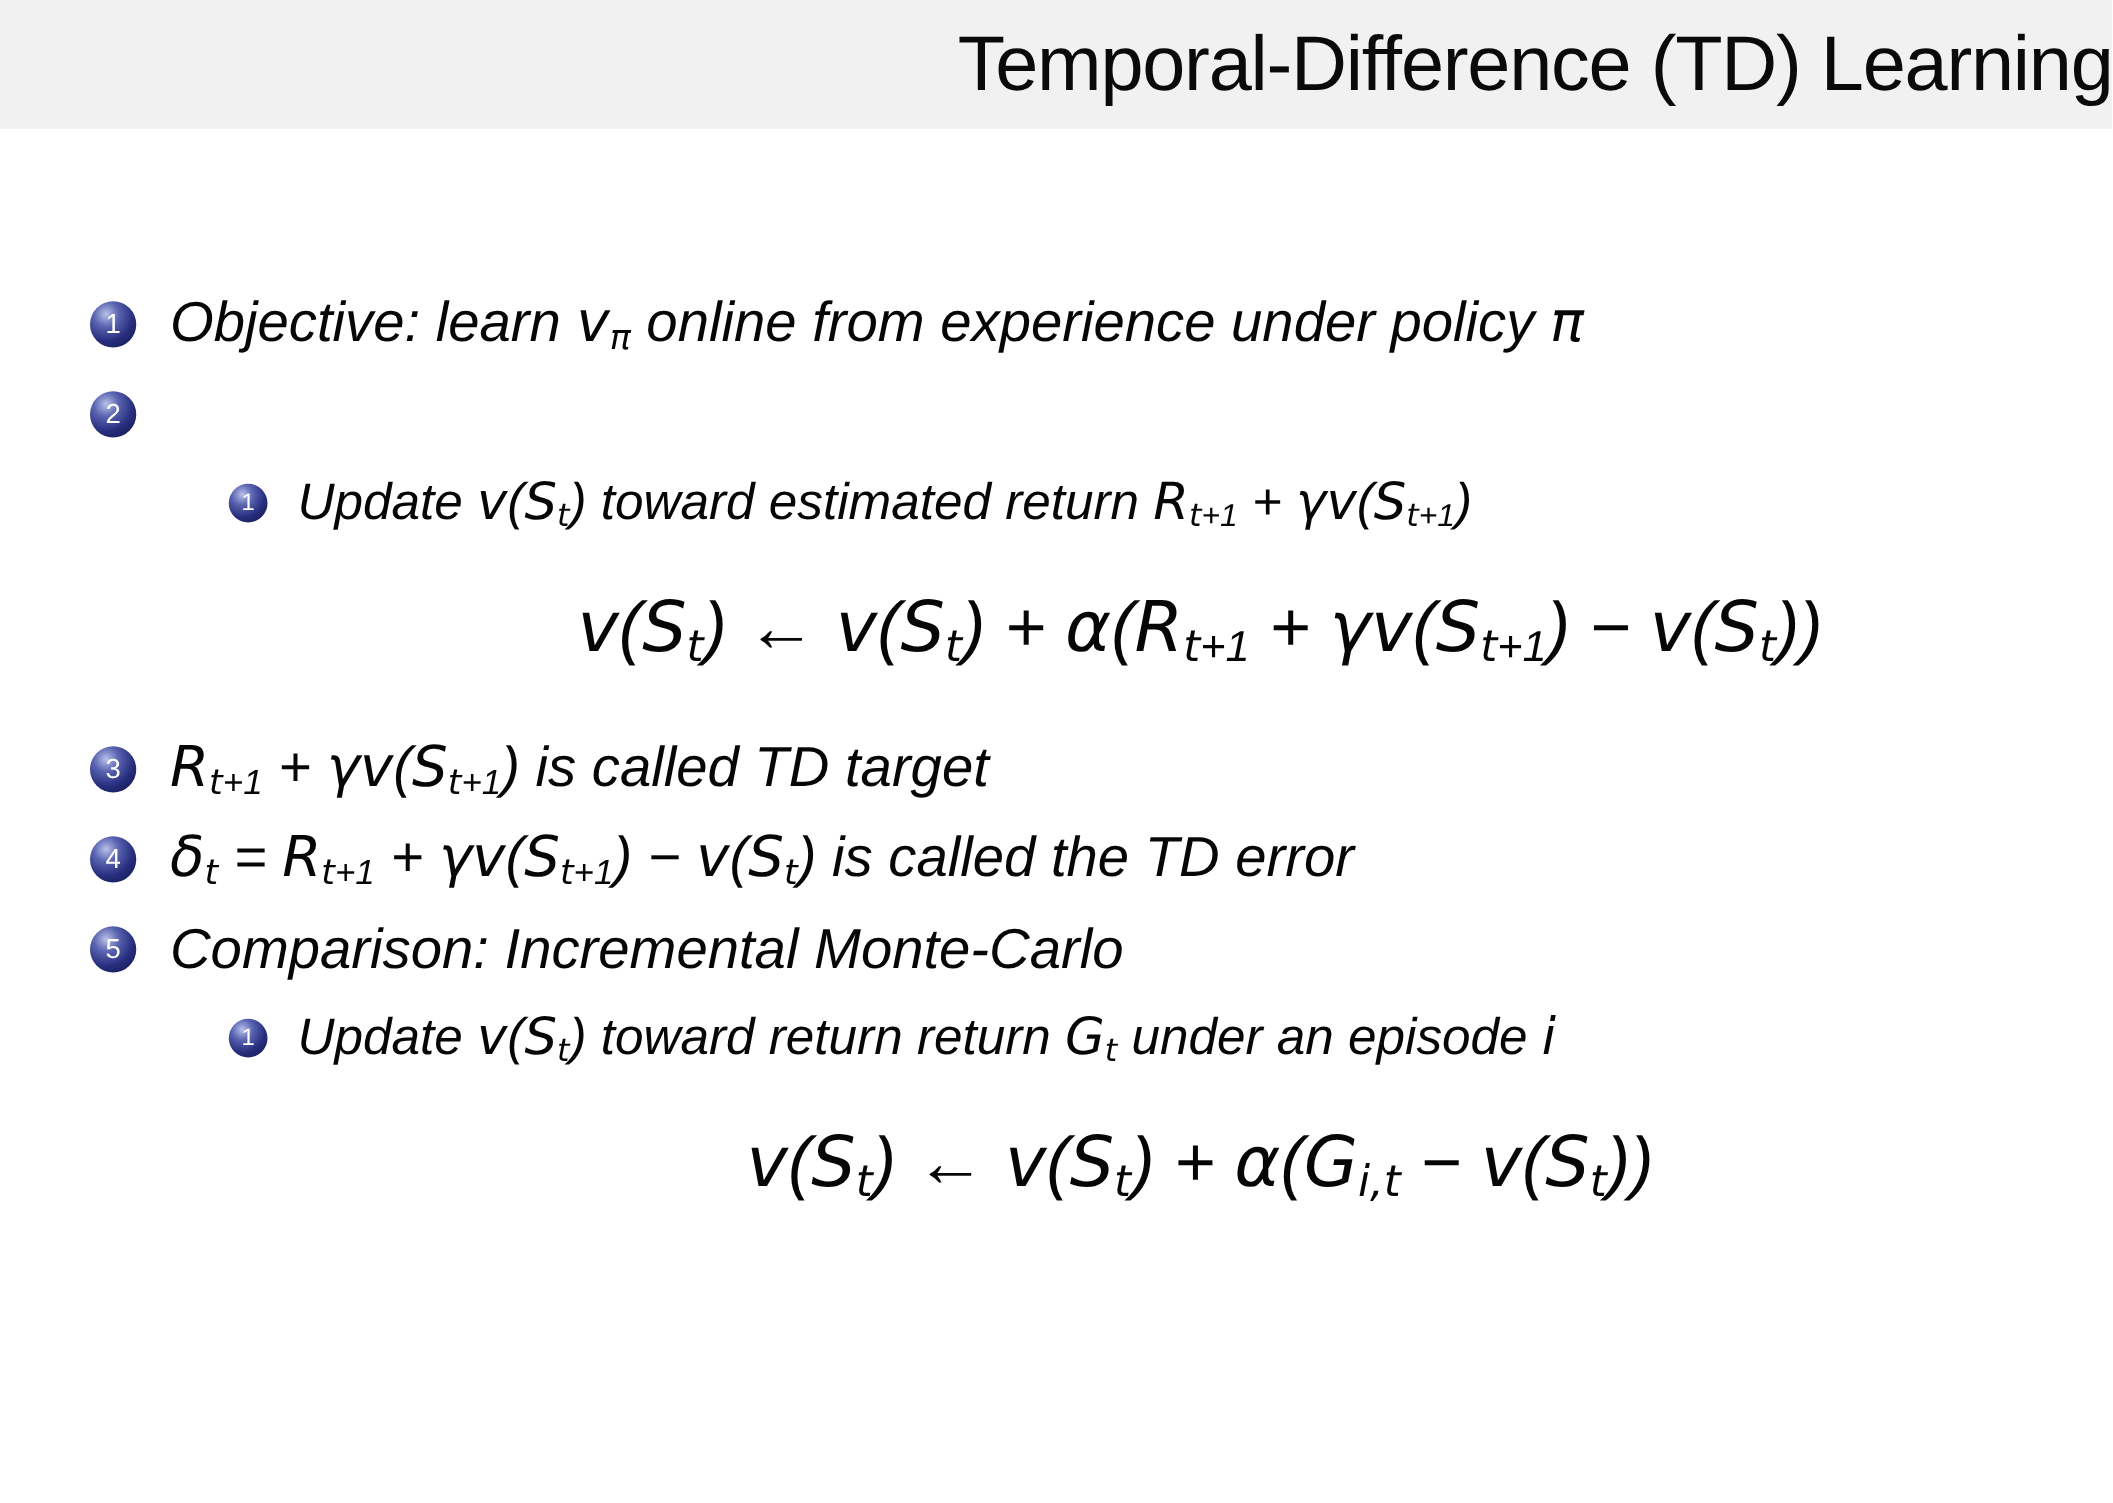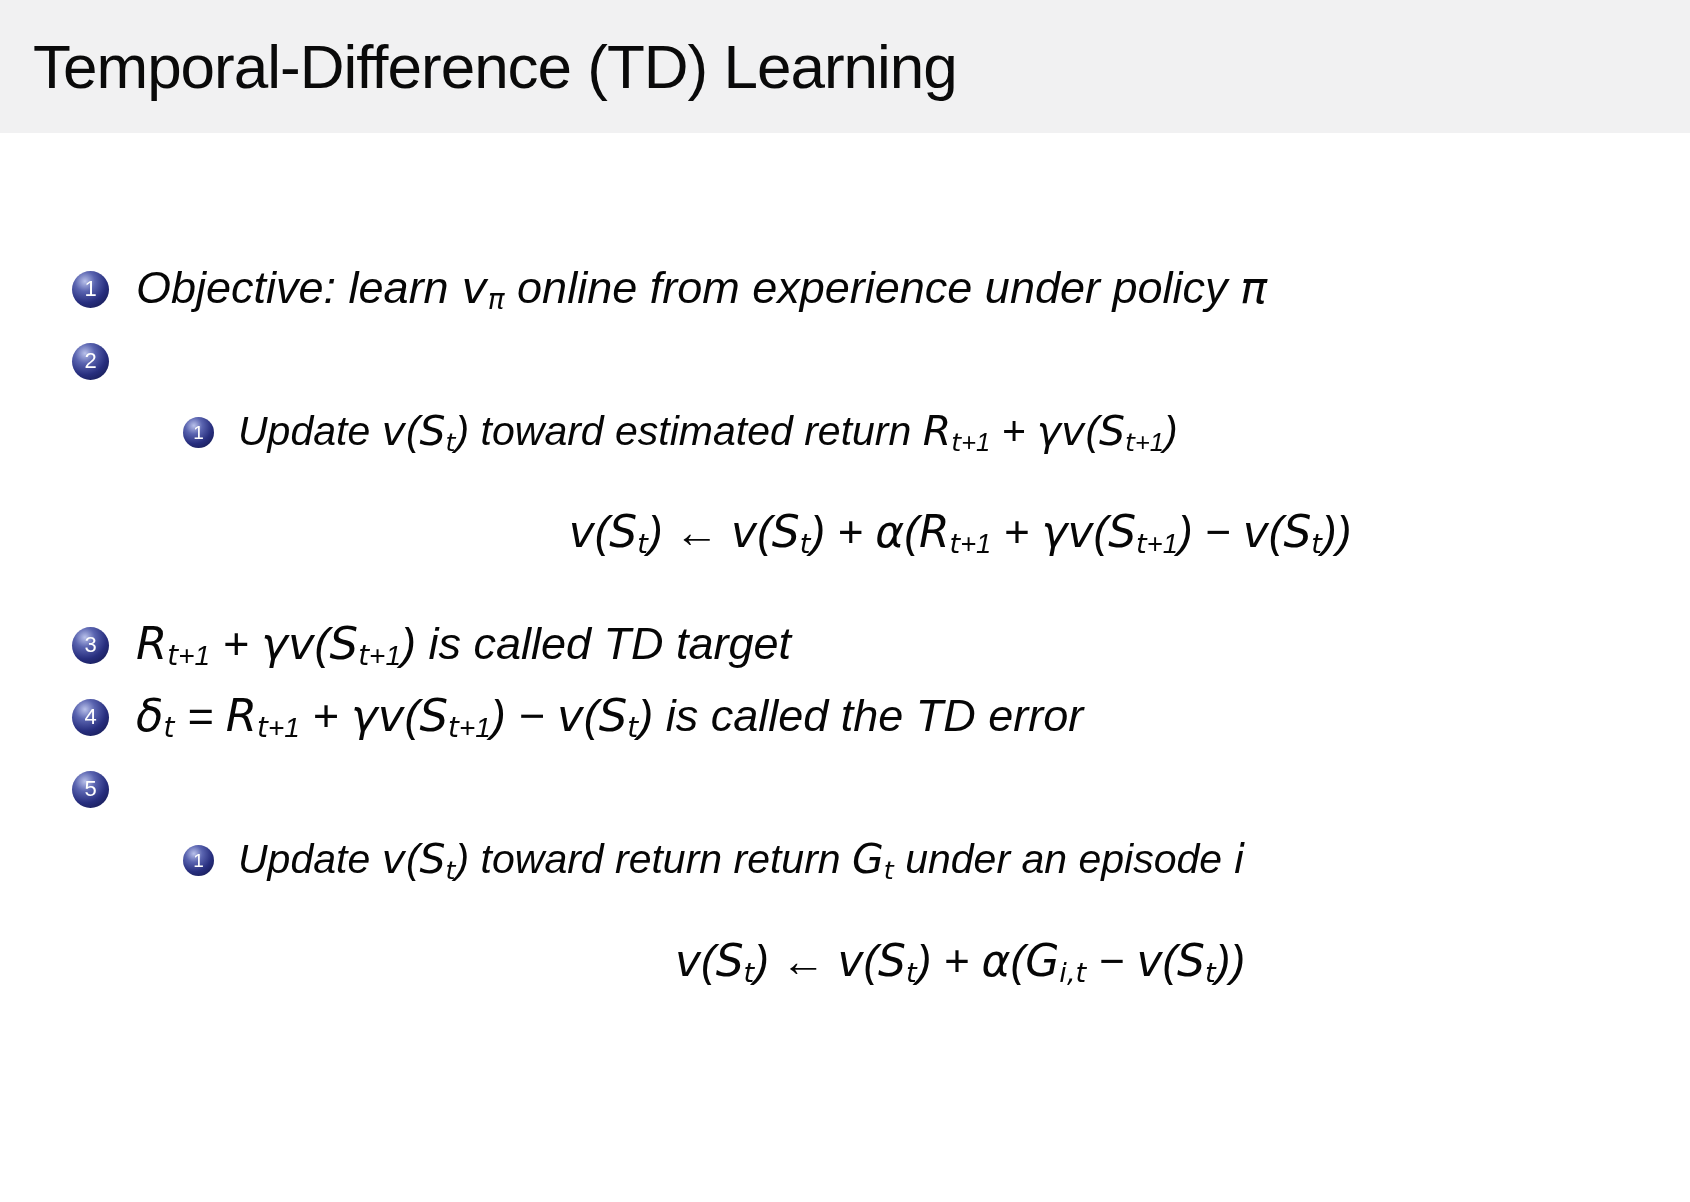--- a/index.html
+++ b/index.html
@@ -12,40 +12,41 @@
   html,body{margin:0;padding:0;}
   body{
     width:1690px;height:1202px;
     background:var(--body-bg);
     color:var(--text);
     font-family:"Liberation Sans","DejaVu Sans",sans-serif;
     overflow:hidden;
   }
   .slide{width:1690px;height:1202px;position:relative;}
   .frametitle{
-    height:133px;
+    height:103px;
     background:var(--header-bg);
     display:flex;align-items:center;
     padding-left:33px;
+    justify-content:flex-end;
   }
   .frametitle h1{
     margin:0;
     font-size:62px;
     font-weight:400;
     letter-spacing:-1px;
     color:#0a0a0a;
   }
   .body{padding-top:120px;}
   .row{display:flex;align-items:center;}
   .row.l1{height:72px;padding-left:72px;font-size:45px;}
   .row.l2{height:70px;padding-left:183px;font-size:41px;}
   .row.eq{
     height:72px;margin-top:30px;margin-bottom:40px;
     padding-left:230px;justify-content:center;
-    font-size:44px;
+    font-size:56px;
   }
   .badge{
     border-radius:50%;
     background:radial-gradient(circle at 35% 28%, #b9c1ea 0%, #5a64b0 28%, #272e7e 60%, #0f1342 100%);
     color:var(--badge-num);
     display:flex;align-items:center;justify-content:center;
     flex-shrink:0;
     line-height:1;
   }
   .l1 .badge{width:37px;height:37px;font-size:22px;margin-right:27px;}
@@ -80,20 +81,21 @@
       <div class="row l1">
         <span class="badge">3</span>
         <span class="content"><span class="it">R</span><span class="it sb">t</span><span class="rm sb">+1</span><span class="rm"> + </span><span class="it">γv</span><span class="rm">(</span><span class="it">S</span><span class="it sb">t</span><span class="rm sb">+1</span><span class="rm">) is called TD target</span></span>
       </div>
       <div class="row l1">
         <span class="badge">4</span>
         <span class="content"><span class="it">δ</span><span class="it sb">t</span><span class="rm"> = </span><span class="it">R</span><span class="it sb">t</span><span class="rm sb">+1</span><span class="rm"> + </span><span class="it">γv</span><span class="rm">(</span><span class="it">S</span><span class="it sb">t</span><span class="rm sb">+1</span><span class="rm">) − </span><span class="it">v</span><span class="rm">(</span><span class="it">S</span><span class="it sb">t</span><span class="rm">) is called the TD error</span></span>
       </div>
       <div class="row l1">
         <span class="badge">5</span>
+        <span class="content"><span class="rm">Comparison: Incremental Monte-Carlo</span></span>
       </div>
       <div class="row l2">
         <span class="badge">1</span>
         <span class="content"><span class="rm">Update </span><span class="it">v</span><span class="rm">(</span><span class="it">S</span><span class="it sb">t</span><span class="rm">) toward return return </span><span class="it">G</span><span class="it sb">t</span><span class="rm"> under an episode </span><span class="it">i</span></span>
       </div>
       <div class="row eq">
         <span class="content"><span class="it">v</span><span class="rm">(</span><span class="it">S</span><span class="it sb">t</span><span class="rm">) ← </span><span class="it">v</span><span class="rm">(</span><span class="it">S</span><span class="it sb">t</span><span class="rm">) + </span><span class="it">α</span><span class="rm">(</span><span class="it">G</span><span class="it sb">i,t</span><span class="rm"> − </span><span class="it">v</span><span class="rm">(</span><span class="it">S</span><span class="it sb">t</span><span class="rm">))</span></span>
       </div>
     </main>
 </div>

